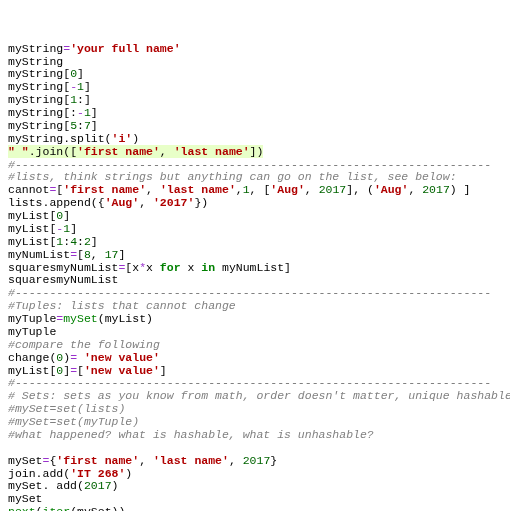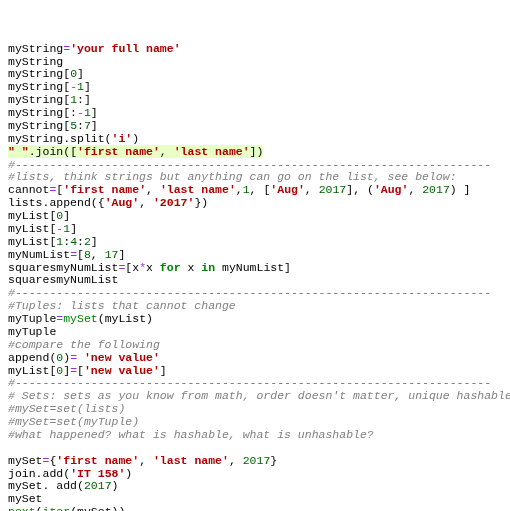--- a/index.html
+++ b/index.html
@@ -44,30 +44,30 @@
 <span><span>myList[</span><span class="op">-</span><span class="n">1</span><span>]</span></span>
 <span><span>myList[</span><span class="n">1</span><span>:</span><span class="n">4</span><span>:</span><span class="n">2</span><span>]</span></span>
 <span><span>myNumList</span><span class="op">=</span><span>[</span><span class="n">8</span><span>, </span><span class="n">17</span><span>]</span></span>
 <span><span>squaresmyNumList</span><span class="op">=</span><span>[x</span><span class="op">*</span><span>x </span><span class="k">for</span><span> x </span><span class="k">in</span><span> myNumList]</span></span>
 <span>squaresmyNumList</span>
 <span class="c">#---------------------------------------------------------------------</span>
 <span class="c">#Tuples: lists that cannot change</span>
 <span><span>myTuple</span><span class="op">=</span><span class="b">mySet</span><span>(myList)</span></span>
 <span>myTuple</span>
 <span class="c">#compare the following</span>
-<span><span>append(</span><span class="n">0</span><span>)</span><span class="op">= </span><span class="s">'new value'</span></span>
+<span><span>change(</span><span class="n">0</span><span>)</span><span class="op">= </span><span class="s">'new value'</span></span>
 <span><span>myList[</span><span class="n">0</span><span>]</span><span class="op">=</span><span>[</span><span class="s">'new value'</span><span>]</span></span>
 <span class="c">#---------------------------------------------------------------------</span>
 <span class="c"># Sets: sets as you know from math, order doesn't matter, unique hashable</span>
 <span class="c">#mySet=set(lists)</span>
 <span class="c">#mySet=set(myTuple)</span>
 <span class="c">#what happened? what is hashable, what is unhashable?</span>
 <span> </span>
 <span><span>mySet</span><span class="op">=</span><span>{</span><span class="s">'first name'</span><span>, </span><span class="s">'last name'</span><span>, </span><span class="n">2017</span><span>}</span></span>
-<span><span>join.add(</span><span class="s">'IT 158'</span><span>)</span></span>
+<span><span>join.add(</span><span class="s">'IT 268'</span><span>)</span></span>
 <span><span>mySet. add(</span><span class="n">2017</span><span>)</span></span>
 <span>mySet</span>
 <span><span class="b">next</span><span>(</span><span class="b">iter</span><span>(mySet))</span></span>
 
 
 </div>
 
 
 
 </body></html>

